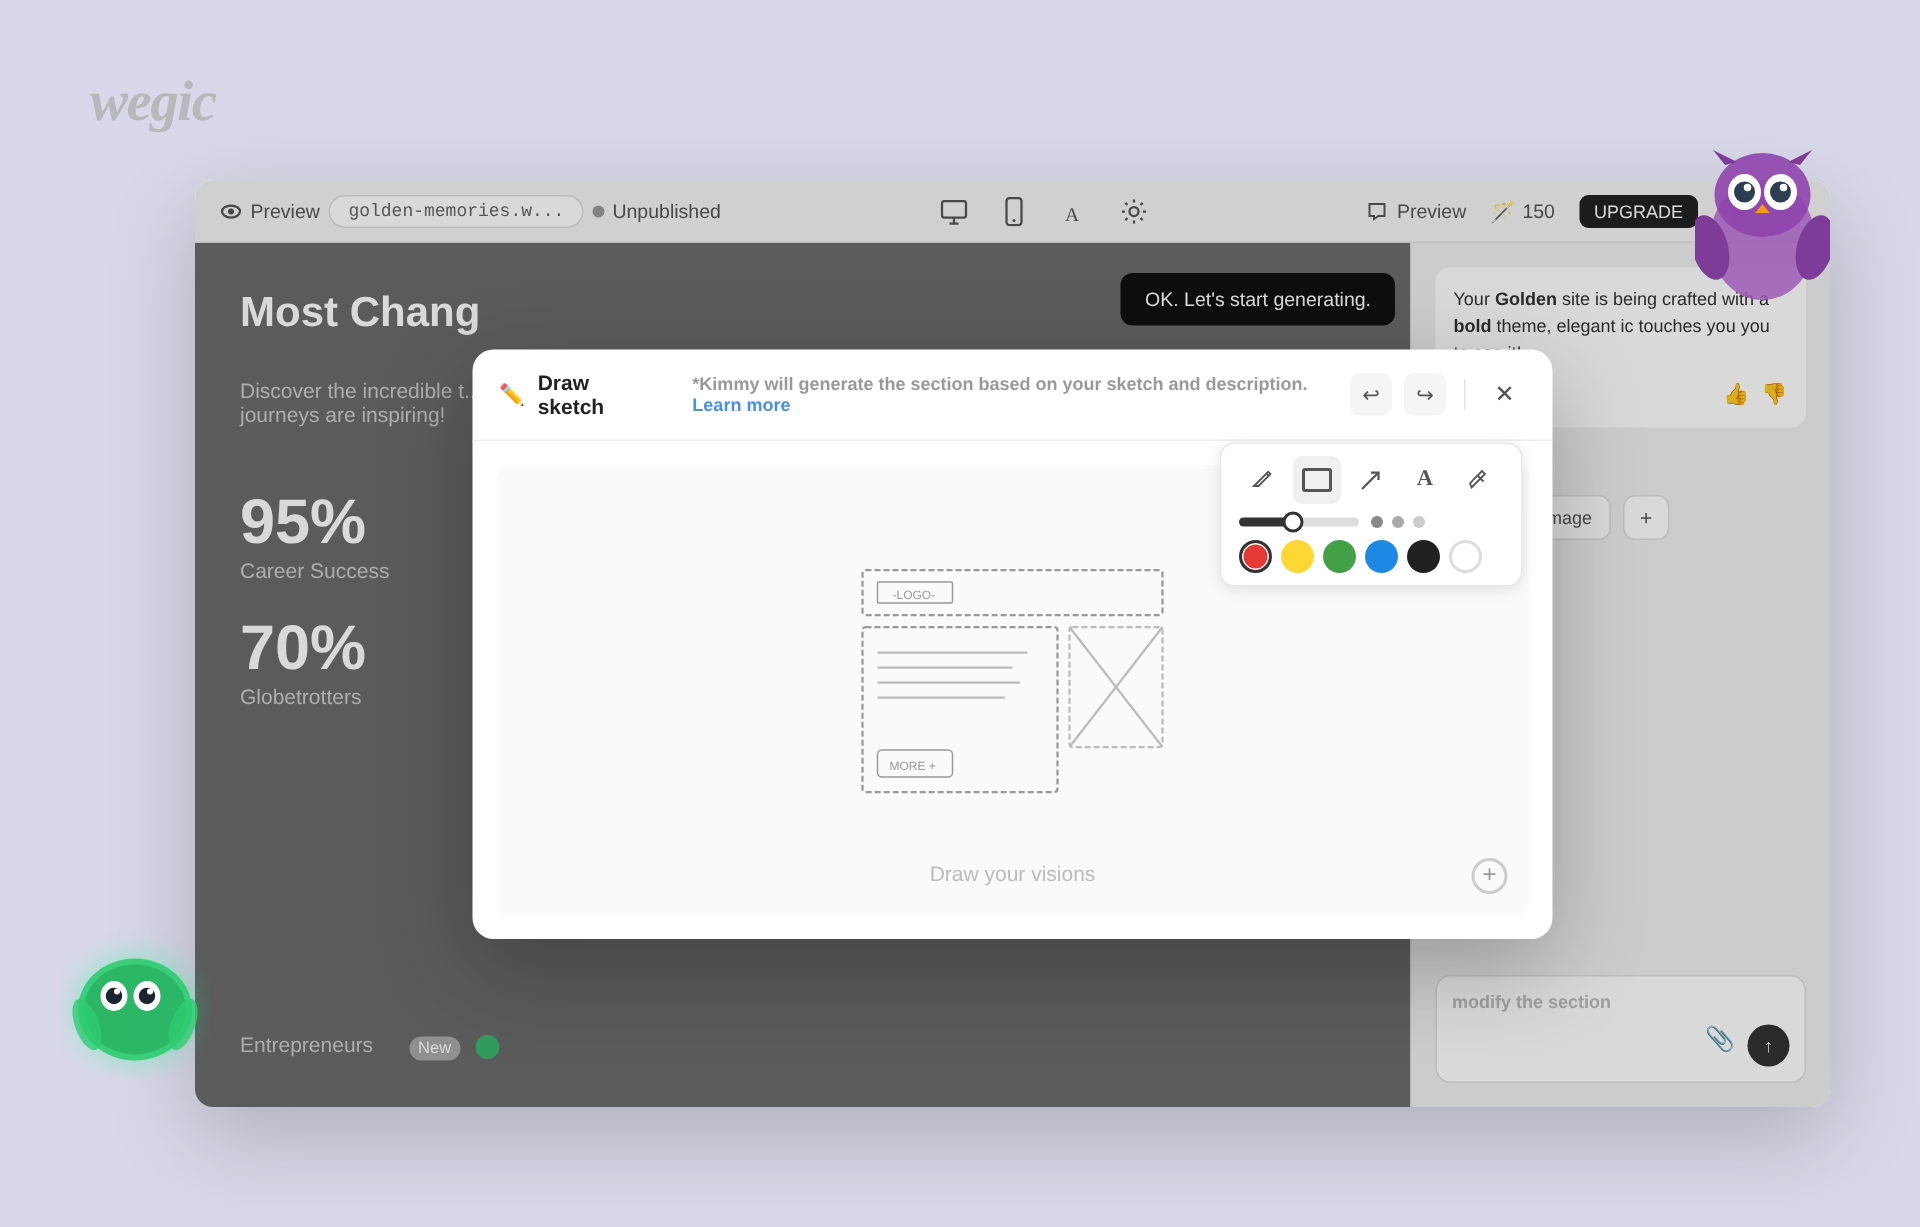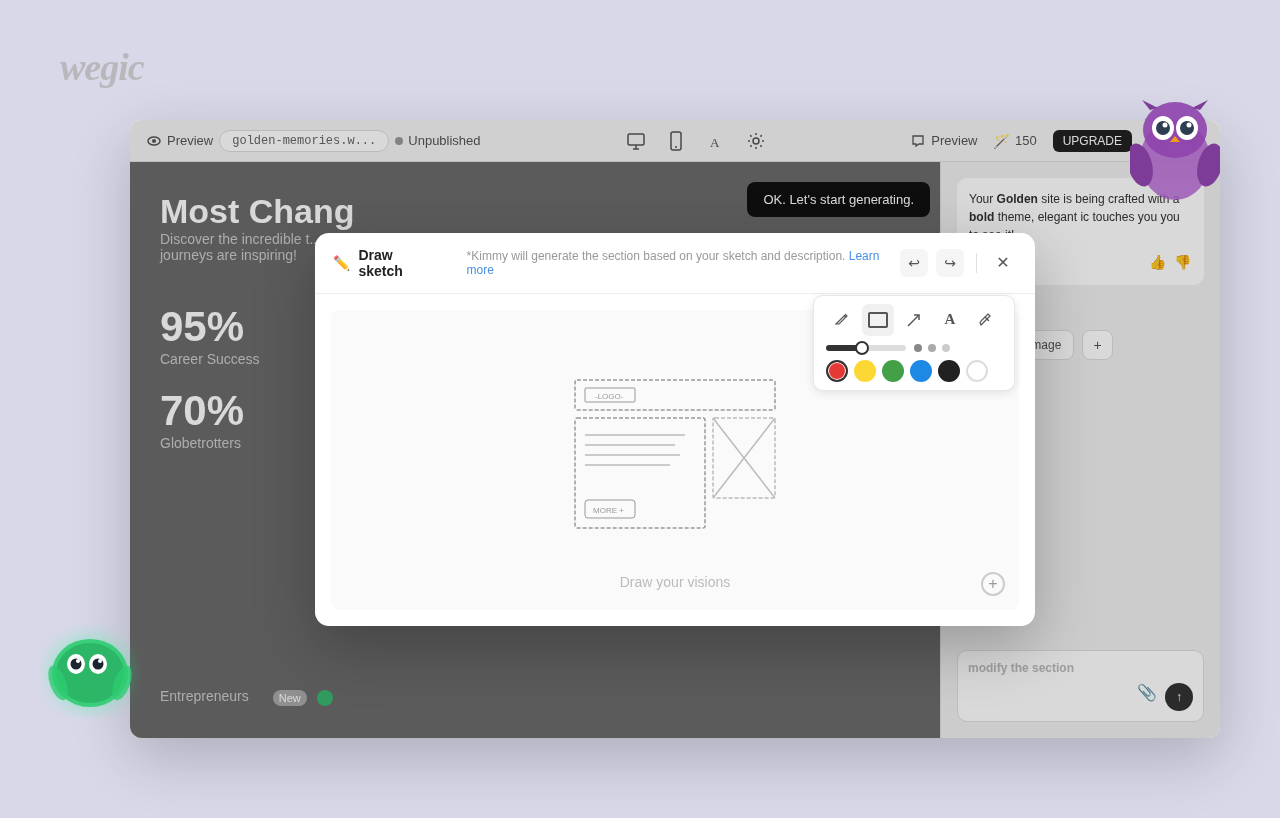--- a/index.html
+++ b/index.html
@@ -191,24 +191,24 @@
     
     .page-content {
       flex: 1;
       background: #6b6b6b;
       padding: 30px;
       overflow: hidden;
       position: relative;
     }
 
     .page-title {
-      font-size: 34px;
+      font-size: 28px;
       font-weight: 700;
       color: #fff;
-      margin-bottom: 0;
+      margin-bottom: 28px;
     }
 
     .page-subtitle {
       font-size: 14px;
       color: #ccc;
       margin-bottom: 40px;
       max-width: 200px;
     }
 
     .stat-block {
@@ -413,20 +413,21 @@
     .modal-title {
       font-size: 14px;
       font-weight: 600;
       color: #222;
     }
 
     .modal-subtitle {
       font-size: 12px;
       color: #999;
       margin-left: 21px;
+      font-weight: bold;
     }
 
     .modal-learn-more {
       color: #4a90e2;
       font-size: 12px;
       text-decoration: none;
       cursor: pointer;
     }
 
     .modal-header-right {

